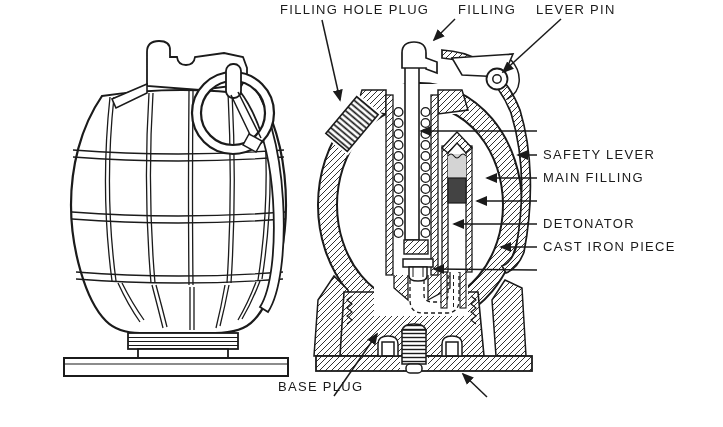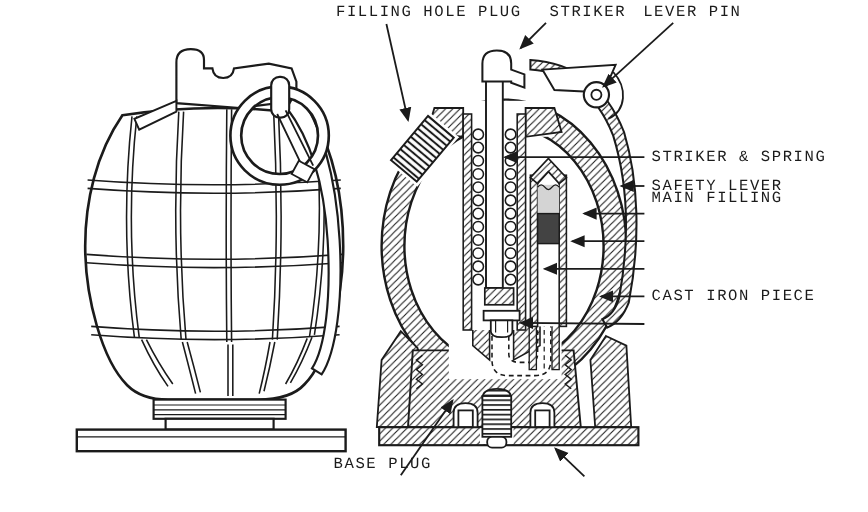--- a/index.html
+++ b/index.html
@@ -1,17 +1,17 @@
 <!DOCTYPE html>
 <html><head>
 <meta charset="utf-8">
 <style>
   html,body{margin:0;padding:0;background:#fff;}
   .stage{position:relative;width:723px;height:427px;background:#ffffff;overflow:hidden;
-         font-family:Liberation Mono, monospace;}
+         font-family:Liberation Sans, sans-serif;}
   .stage svg{position:absolute;left:0;top:0;}
   .lbl{position:absolute;font-size:13px;line-height:14px;letter-spacing:1.3px;
        color:#1b1b1b;white-space:nowrap;font-weight:500;}
 </style>
 </head>
 <body>
 
 <div class="stage">
 
 <svg width="723" height="427" viewBox="0 0 723 427">
@@ -185,20 +185,20 @@
     <path marker-end="url(#arw)" d="M537,201 L477,201"></path>
     <path marker-end="url(#arw)" d="M537,224 L454,224"></path>
     <path marker-end="url(#arw)" d="M537,247 L501,247"></path>
     <path marker-end="url(#arw)" d="M537,270 L434,269"></path>
     <path marker-end="url(#arw)" d="M334,396 L377,334"></path>
     <path marker-end="url(#arw)" d="M487,397 L463,374"></path>
   </g>
 </svg>
 
   <div class="lbl" style="left:280px;top:3px">FILLING HOLE PLUG</div>
-  <div class="lbl" style="left:458px;top:3px">STRIKER</div>
+  <div class="lbl" style="left:458px;top:3px">FILLING</div>
   <div class="lbl" style="left:536px;top:3px">LEVER PIN</div>
-  <div class="lbl" style="left:543px;top:124px">STRIKER &amp; SPRING</div>
   <div class="lbl" style="left:543px;top:148px">SAFETY LEVER</div>
-  <div class="lbl" style="left:543px;top:158px">MAIN FILLING</div>
+  <div class="lbl" style="left:543px;top:171px">MAIN FILLING</div>
+  <div class="lbl" style="left:543px;top:217px">DETONATOR</div>
   <div class="lbl" style="left:543px;top:240px">CAST IRON PIECE</div>
   <div class="lbl" style="left:278px;top:380px">BASE PLUG</div>
 </div>
 
 </body></html>

